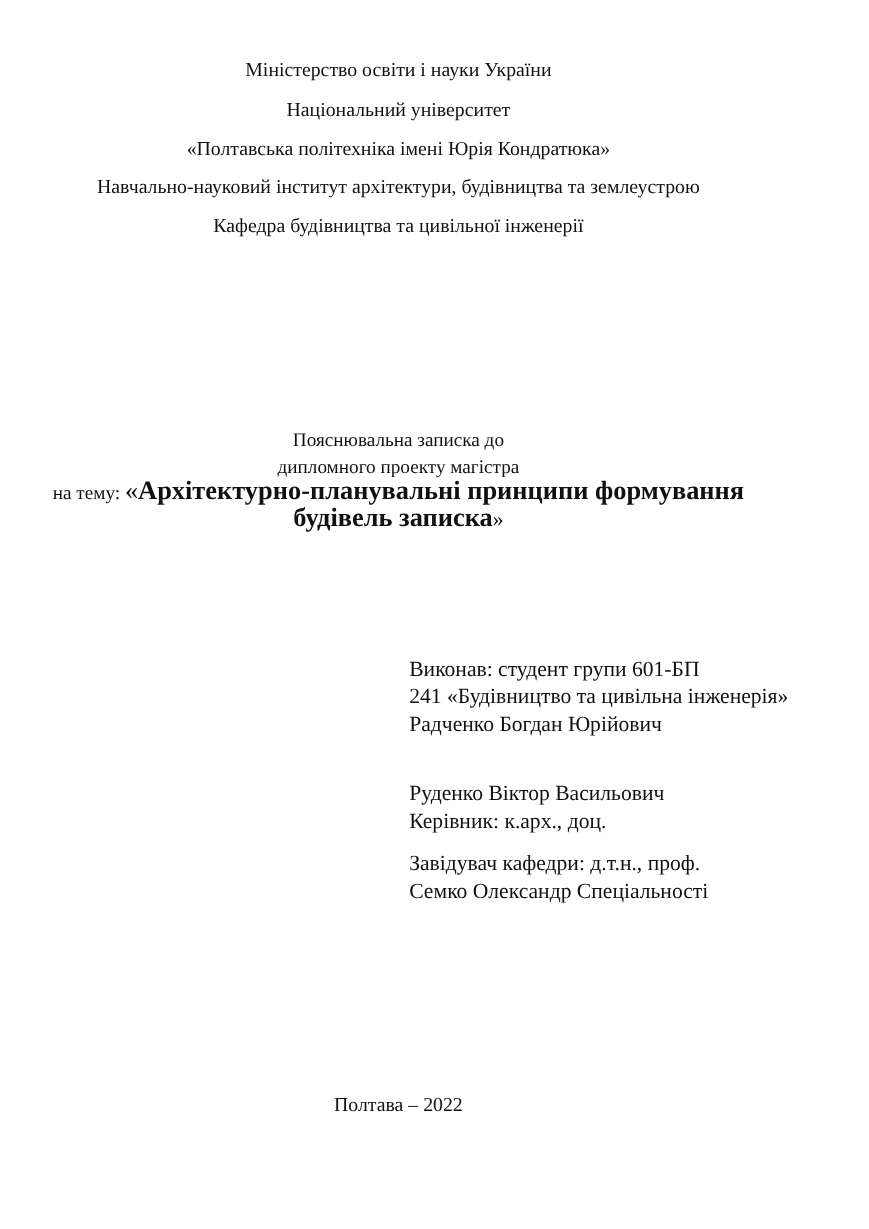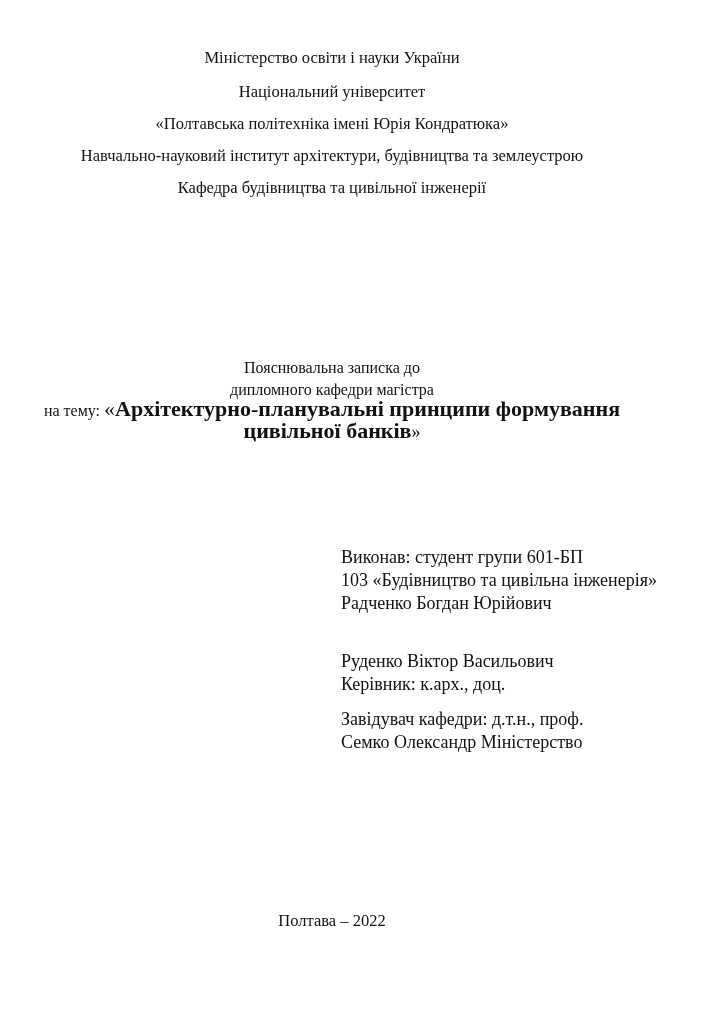--- a/index.html
+++ b/index.html
@@ -14,39 +14,39 @@
 <body>
 
 <div>
   <div class="line" style="top:48px">Міністерство освіти і науки України</div>
   <div class="line" style="top:82px">Національний університет</div>
   <div class="line" style="top:114px">«Полтавська політехніка імені Юрія Кондратюка»</div>
   <div class="line" style="top:146px">Навчально-науковий інститут архітектури, будівництва та землеустрою</div>
   <div class="line" style="top:178px">Кафедра будівництва та цивільної інженерії</div>
 
   <div class="line small" style="top:333px">Пояснювальна записка до</div>
-  <div class="line small" style="top:355px">дипломного кафедри магістра</div>
+  <div class="line small" style="top:355px">дипломного проекту магістра</div>
 
   <div class="line" style="top:396px; font-size:16px;">
     <span>на тему: </span><span class="big" style="font-weight:normal">«</span><span class="big">Архітектурно-планувальні принципи формування</span>
   </div>
   <div class="line" style="top:418px">
-    <span class="big">цивільної банків</span><span style="font-size:18px">»</span>
+    <span class="big">будівель записка</span><span style="font-size:18px">»</span>
   </div>
 
   <div class="block" style="top:546px">
     <div>Виконав: студент групи 601-БП</div>
-    <div>103 «Будівництво та цивільна інженерія»</div>
+    <div>241 «Будівництво та цивільна інженерія»</div>
     <div>Радченко Богдан Юрійович</div>
   </div>
 
   <div class="block" style="top:650px">
     <div>Руденко Віктор Васильович</div>
     <div>Керівник: к.арх., доц.</div>
   </div>
 
   <div class="block" style="top:708px">
     <div>Завідувач кафедри: д.т.н., проф.</div>
-    <div>Семко Олександр Міністерство</div>
+    <div>Семко Олександр Спеціальності</div>
   </div>
 
   <div class="line" style="top:911px">Полтава – 2022</div>
 </div>
 
 </body></html>

